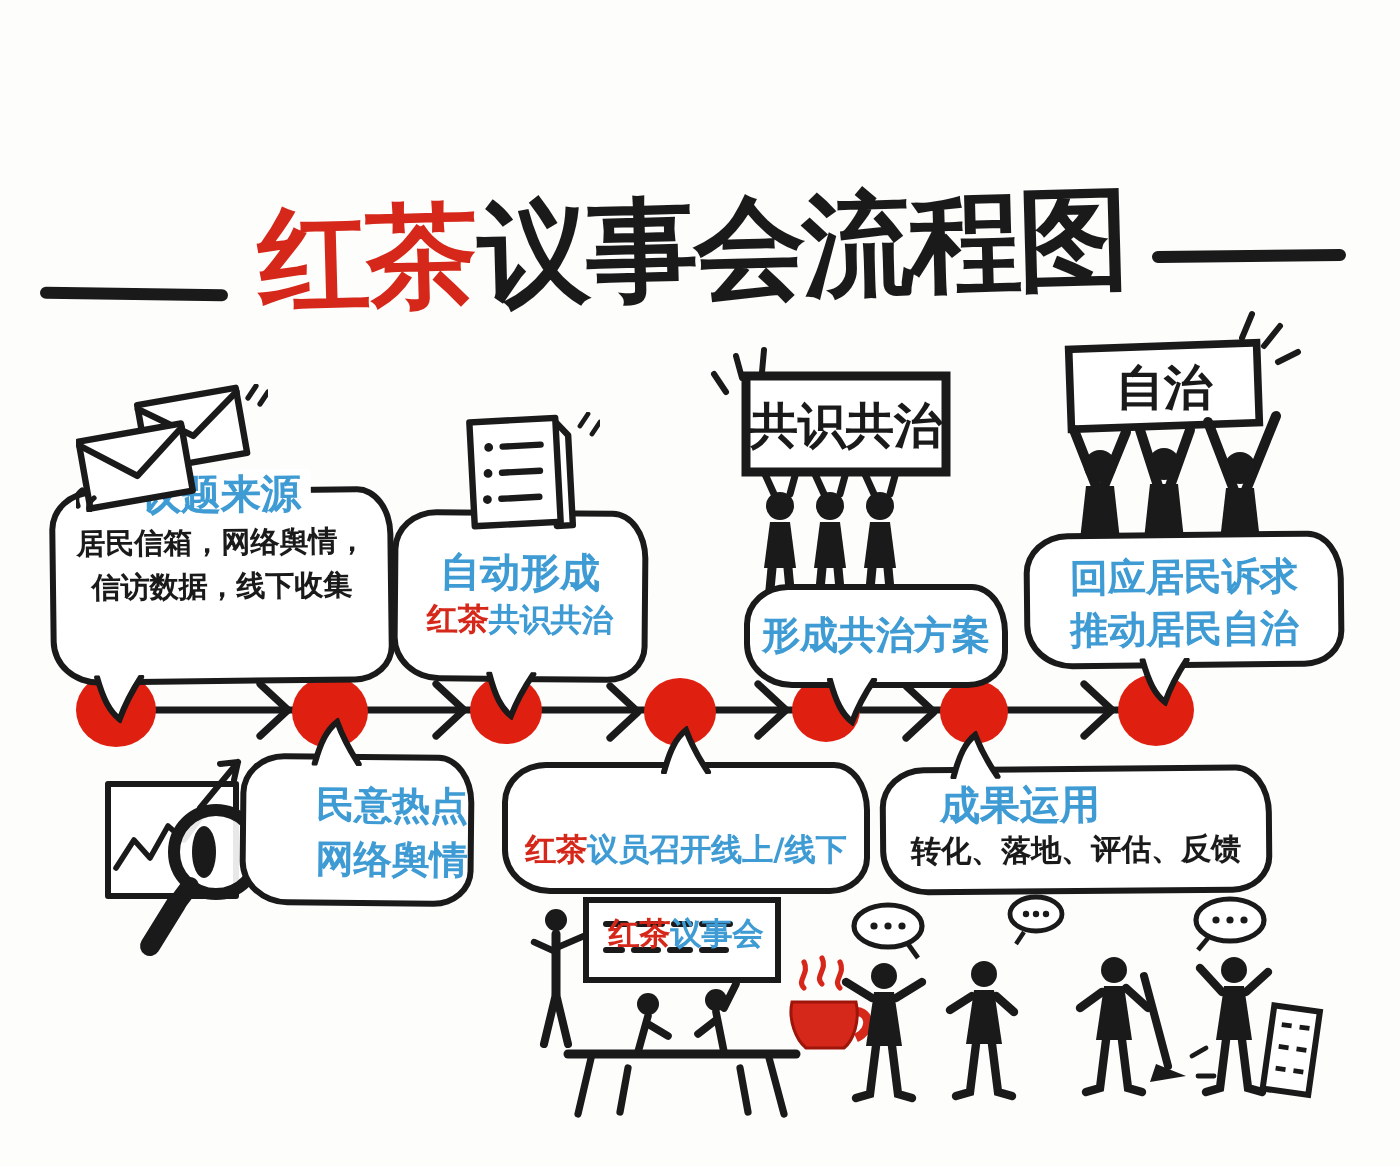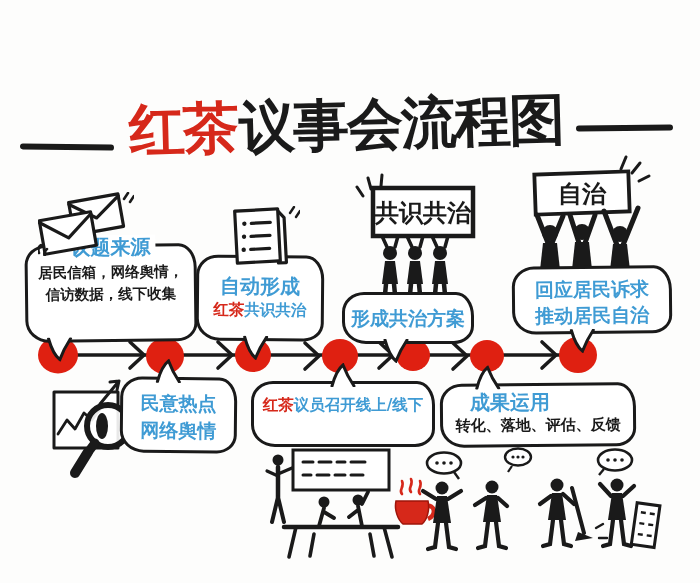--- a/index.html
+++ b/index.html
@@ -21,29 +21,29 @@
   .h-blue{color:#3f9bd4;font-weight:bold;}
   .h-red{color:#d6281a;font-weight:bold;}
   .ink-line{color:#1a1a1a;font-weight:bold;}
   #b-topic{left:25px;top:244px;width:172px;height:98px;transform:rotate(-.7deg);}
   #b-topic .head{font-size:20px;margin-top:-13px;}
   #b-topic .head span{background:#fff;padding:0 5px;}
   #b-topic .ink-line{font-size:14.5px;line-height:1.55;}
   #b-auto{left:196px;top:255px;width:128px;height:86px;transform:rotate(.5deg);}
   #b-auto .head{font-size:20px;padding-top:15px;}
   #b-auto .mix{font-size:15.5px;}
-  #b-consensus{left:342px;top:292px;width:132px;height:52px;}
+  #b-consensus{left:372px;top:292px;width:132px;height:52px;}
   #b-consensus .head{font-size:19px;line-height:46px;}
   #b-respond{left:512px;top:266px;width:160px;height:68px;transform:rotate(-.6deg);}
   #b-respond .head{font-size:19px;line-height:1.35;}
   #b-respond{padding-top:8px;}
   #b-hotspot{left:120px;top:377px;width:117px;height:76px;padding-top:10px;transform:rotate(.6deg);}
-  #b-hotspot .head{font-size:19px;line-height:1.4;}
+  #b-hotspot .head{font-size:19px;line-height:1.4;text-align:right;}
   #b-council{left:251px;top:381px;width:184px;height:66px;padding-top:10px;}
-  #b-council .mix{font-size:15.5px;line-height:1.45;}
+  #b-council .mix{font-size:15.5px;line-height:1.45;margin-top:20px;}
   #b-results{left:440px;top:383px;width:196px;height:64px;padding-top:3px;transform:rotate(-.5deg);}
   #b-results .head{font-size:20px;text-align:center;margin-right:56px;}
   #b-results .ink-line{font-size:15px;}
   
   .tail{position:absolute;width:26px;height:24px;z-index:3;}
   .tail.down{bottom:-22px;}
   .tail.up{top:-21px;transform:scaleY(-1);}
   svg text{font-family:"DejaVu Sans",sans-serif;}
 </style>
 </head>
@@ -279,20 +279,21 @@
   <div class="bubble" id="b-hotspot">
     <div class="h-blue head">民意热点</div>
     <div class="h-blue head">网络舆情</div>
     <svg class="tail up" style="left:32px" viewBox="0 0 26 24">
         <path d="M2,1 C5,12 8,18 13,22 C16,14 20,7 24,1" fill="#fff" stroke="#1a1a1a" stroke-width="3" stroke-linecap="round"></path>
       </svg>
   </div>
 
   <div class="bubble" id="b-council">
     <div class="mix"><span class="h-red">红茶</span><span class="h-blue">议员召开线上/线下</span></div>
+    <div class="mix"><span class="h-red">红茶</span><span class="h-blue">议事会</span></div>
     <svg class="tail up" style="left:76px" viewBox="0 0 26 24">
         <path d="M2,1 C5,12 8,18 13,22 C16,14 20,7 24,1" fill="#fff" stroke="#1a1a1a" stroke-width="3" stroke-linecap="round"></path>
       </svg>
   </div>
 
   <div class="bubble" id="b-results">
     <div class="h-blue head">成果运用</div>
     <div class="ink-line">转化、落地、评估、反馈</div>
     <svg class="tail up" style="left:32px" viewBox="0 0 26 24">
         <path d="M2,1 C5,12 8,18 13,22 C16,14 20,7 24,1" fill="#fff" stroke="#1a1a1a" stroke-width="3" stroke-linecap="round"></path>

